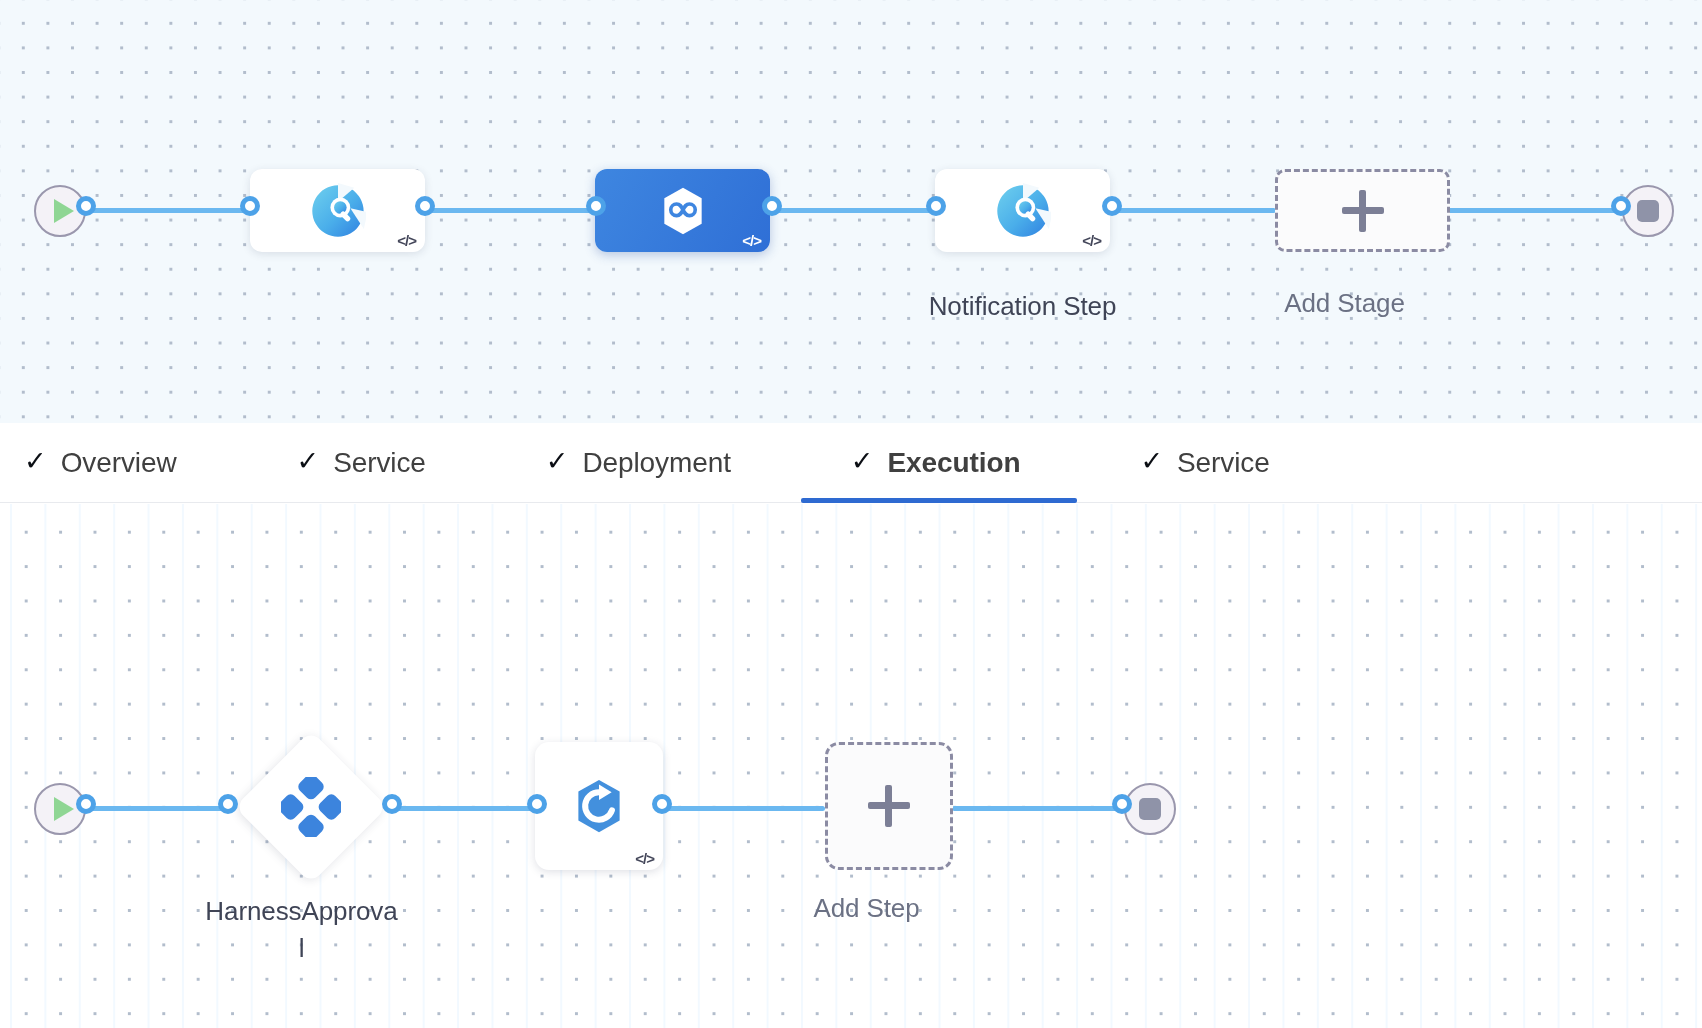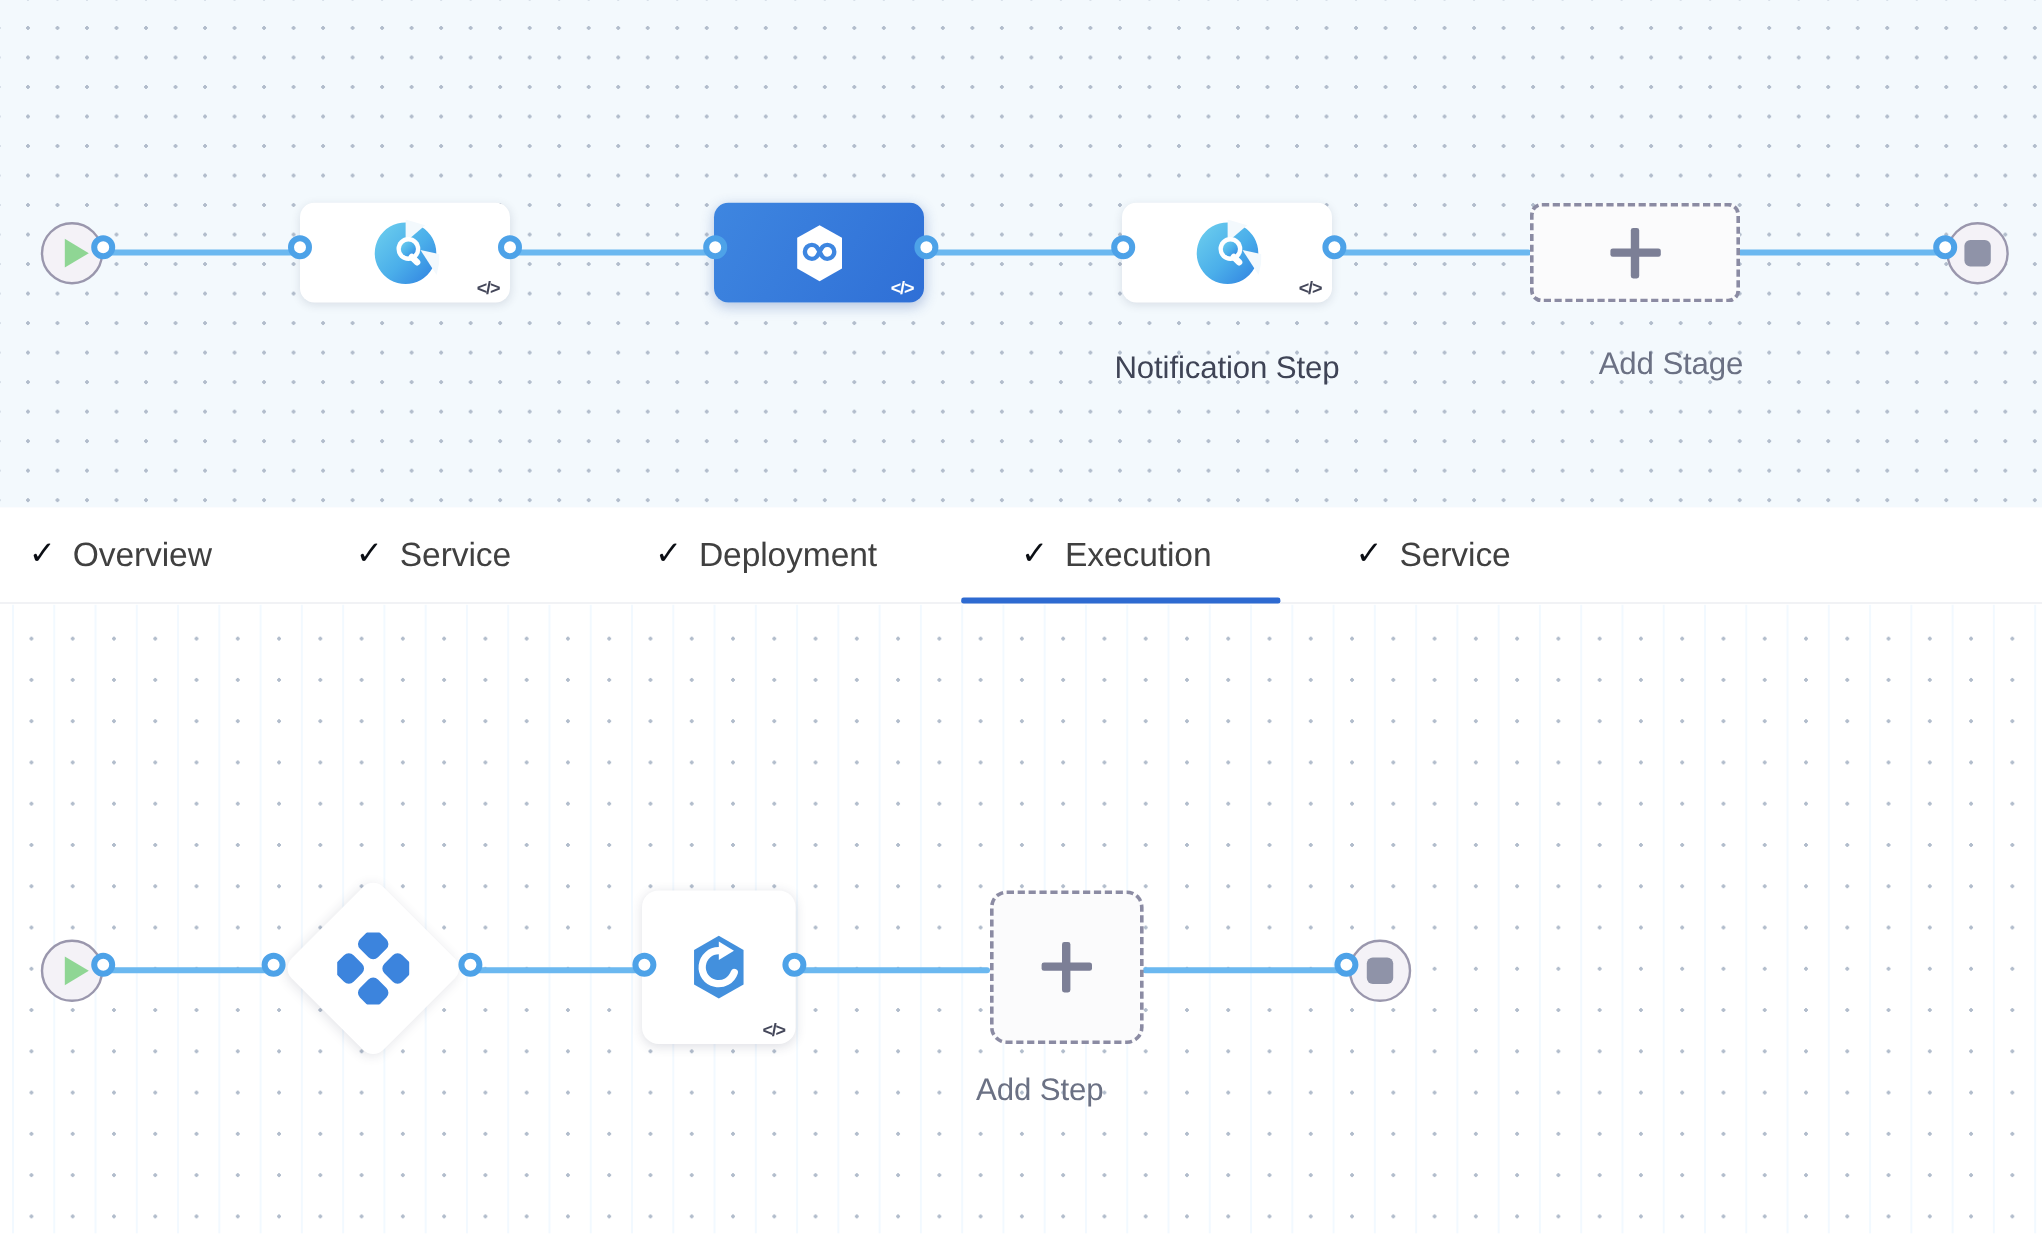--- a/index.html
+++ b/index.html
@@ -61,21 +61,21 @@
     font-weight: 500;
     display: inline-block;
     transform: translateY(-1px);
   }
   .tab .tab-label {
     font-size: 28px;
     color: #404040;
     letter-spacing: -0.1px;
     white-space: nowrap;
   }
-  .tab.active .tab-label { font-weight: normal; }
+  .tab.active .tab-label { font-weight: bold; }
   .tab.active::after {
     content: "";
     position: absolute;
     left: -48px; right: -55px;
     bottom: 0;
     height: 5px;
     background: #2e6ad1;
     border-radius: 2px;
   }
 
@@ -309,21 +309,21 @@
       </svg>
       <span class="code-badge">&lt;/&gt;</span>
     </div>
     <div class="port" style="left:926px; top:196px;"></div>
     <div class="port" style="left:1102px;top:196px;"></div>
     <div class="node-label" style="left:915px; top:288px; width:215px;">Notification Step</div>
 
     <div class="add-node stage-add" style="left:1275px; top:169px;">
       <div class="plus"></div>
     </div>
-    <div class="node-label muted" style="left:1285px; top:285px; width:215px;">Add Stage</div>
+    <div class="node-label muted" style="left:1237px; top:285px; width:215px;">Add Stage</div>
 
     <div class="port" style="left:1611px; top:196px;"></div>
     <div class="terminal" style="left:1622px; top:185px;">
       <div class="stop-sq"></div>
     </div>
   </div>
 
   <div class="tab-bar">
     <div class="tab" style="margin-right:116px;">
       <span class="check">✓</span>
@@ -365,20 +365,21 @@
         <g transform="rotate(45 24 24)">
           <rect x="4" y="4" width="17" height="17" rx="4.5" fill="#3c84dd"></rect>
           <rect x="27" y="4" width="17" height="17" rx="4.5" fill="#3c84dd"></rect>
           <rect x="4" y="27" width="17" height="17" rx="4.5" fill="#3c84dd"></rect>
           <rect x="27" y="27" width="17" height="17" rx="4.5" fill="#3c84dd"></rect>
         </g>
       </svg>
     </div>
     <div class="port" style="left:218px; top:290px;"></div>
     <div class="port" style="left:382px; top:290px;"></div>
+    <div class="node-label" style="left:204px; top:389px; width:195px;">HarnessApproval</div>
 
     <div class="step-card" style="left:535px; top:238px;">
       <svg width="66" height="66" viewBox="0 0 48 48">
         <path d="M24 5 L39 13.5 L39 34.5 L24 43 L9 34.5 L9 13.5 Z" fill="#4390dd"></path>
         <path d="M24 14 a10 10 0 1 0 9.4 13.2" fill="none" stroke="#ffffff" stroke-width="4.4" stroke-linecap="round"></path>
         <path d="M24 8.4 L24 19.6 L33.2 14 Z" fill="#ffffff"></path>
       </svg>
       <span class="code-badge">&lt;/&gt;</span>
     </div>
     <div class="port" style="left:527px; top:290px;"></div>

